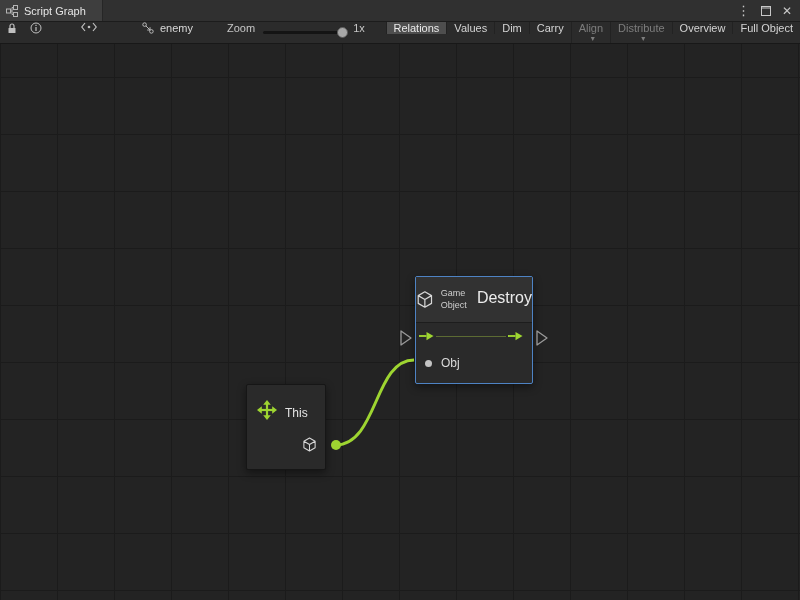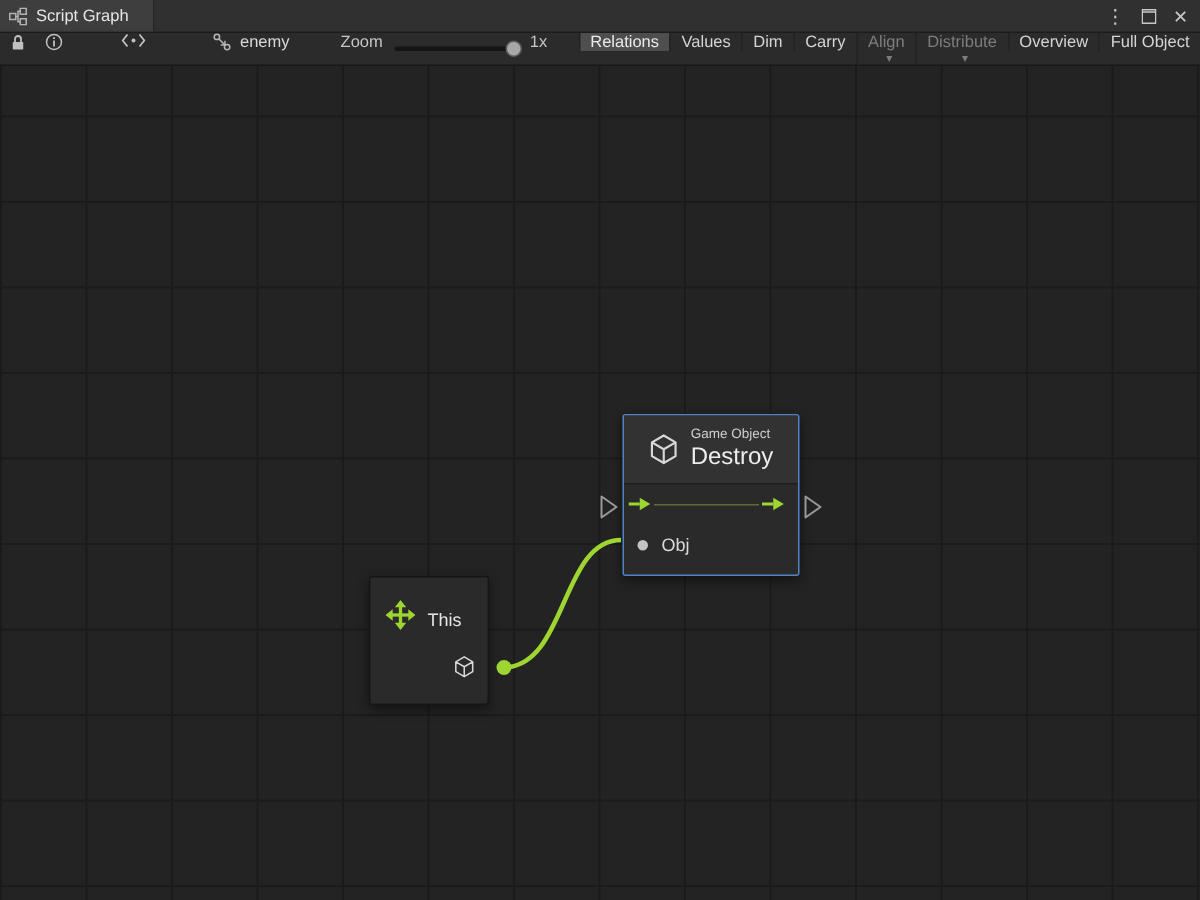--- a/index.html
+++ b/index.html
@@ -51,21 +51,21 @@
   
   .node-this { left:246px; top:340px; width:80px; height:86px; }
   .node-this .title-row { display:flex; align-items:flex-end; gap:8px; padding:15px 0 0 10px; }
   .node-this .node-title { font-size:12px; color:#e4e4e4; }
   .node-this .out-cube { position:absolute; right:8px; top:52px; }
 
   
   .node-destroy { left:415px; top:232px; width:118px; height:108px; }
   .nd-header { height:46px; display:flex; align-items:center; justify-content:center;
                gap:7px; background:#323232; border-bottom:1px solid #1d1d1d; }
-  .nd-texts { display:flex; flex-direction:column; line-height:1.25; }
+  .nd-texts { display:flex; line-height:1.25; }
   .nd-cat { font-size:9px; color:#cfcfcf; }
   .nd-title { font-size:16px; color:#ececec; }
   .nd-flow { height:26px; display:flex; align-items:center; padding:0 9px 0 3px; }
   .relation-line { flex:1; height:1px; background:#5c6b33; margin:0 2px; }
   .nd-obj { height:28px; display:flex; align-items:center; gap:9px; padding-left:9px; }
   .port-dot { width:7px; height:7px; border-radius:50%; background:#c4c4c4; }
   .obj-label { font-size:12px; color:#dadada;text-align:right; }
 
   .overlay { position:absolute; left:0; top:0; width:800px; height:556px;
              pointer-events:none; }

